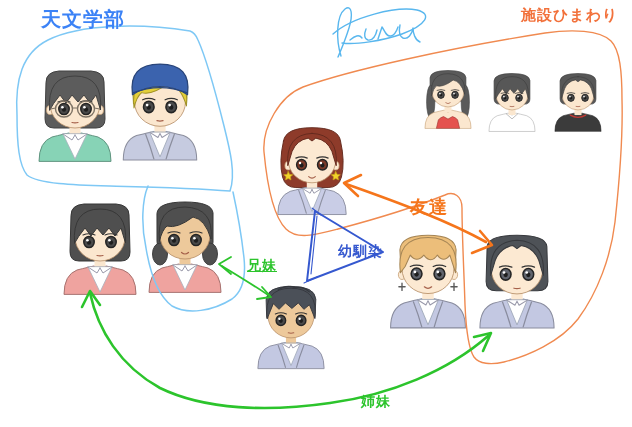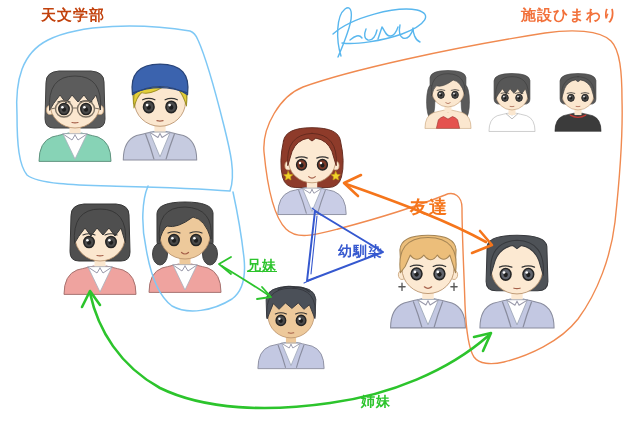--- a/index.html
+++ b/index.html
@@ -1,20 +1,20 @@
 <!DOCTYPE html>
 <html><head>
 <meta charset="utf-8">
 <style>
   html,body{margin:0;padding:0;background:#fff;}
   #stage{position:relative;width:632px;height:427px;background:#fff;overflow:hidden;
          font-family:"DejaVu Sans","Liberation Sans",sans-serif;}
   #stage svg{position:absolute;left:0;top:0;}
   .lbl{position:absolute;font-weight:bold;white-space:nowrap;letter-spacing:1px;}
-  .lbl-blue{color:#c2410c;font-size:15px;}
+  .lbl-blue{color:#3b82f6;font-size:20px;}
   .lbl-orange{color:#f2713b;font-size:15px;}
   .lbl-orange2{color:#f5751b;font-size:18px;}
   .lbl-tri{color:#3558cf;font-size:14px;}
   .lbl-green{color:#2cc42c;font-size:14px;}
 </style>
 </head>
 <body>
 
 <div id="stage">
 

